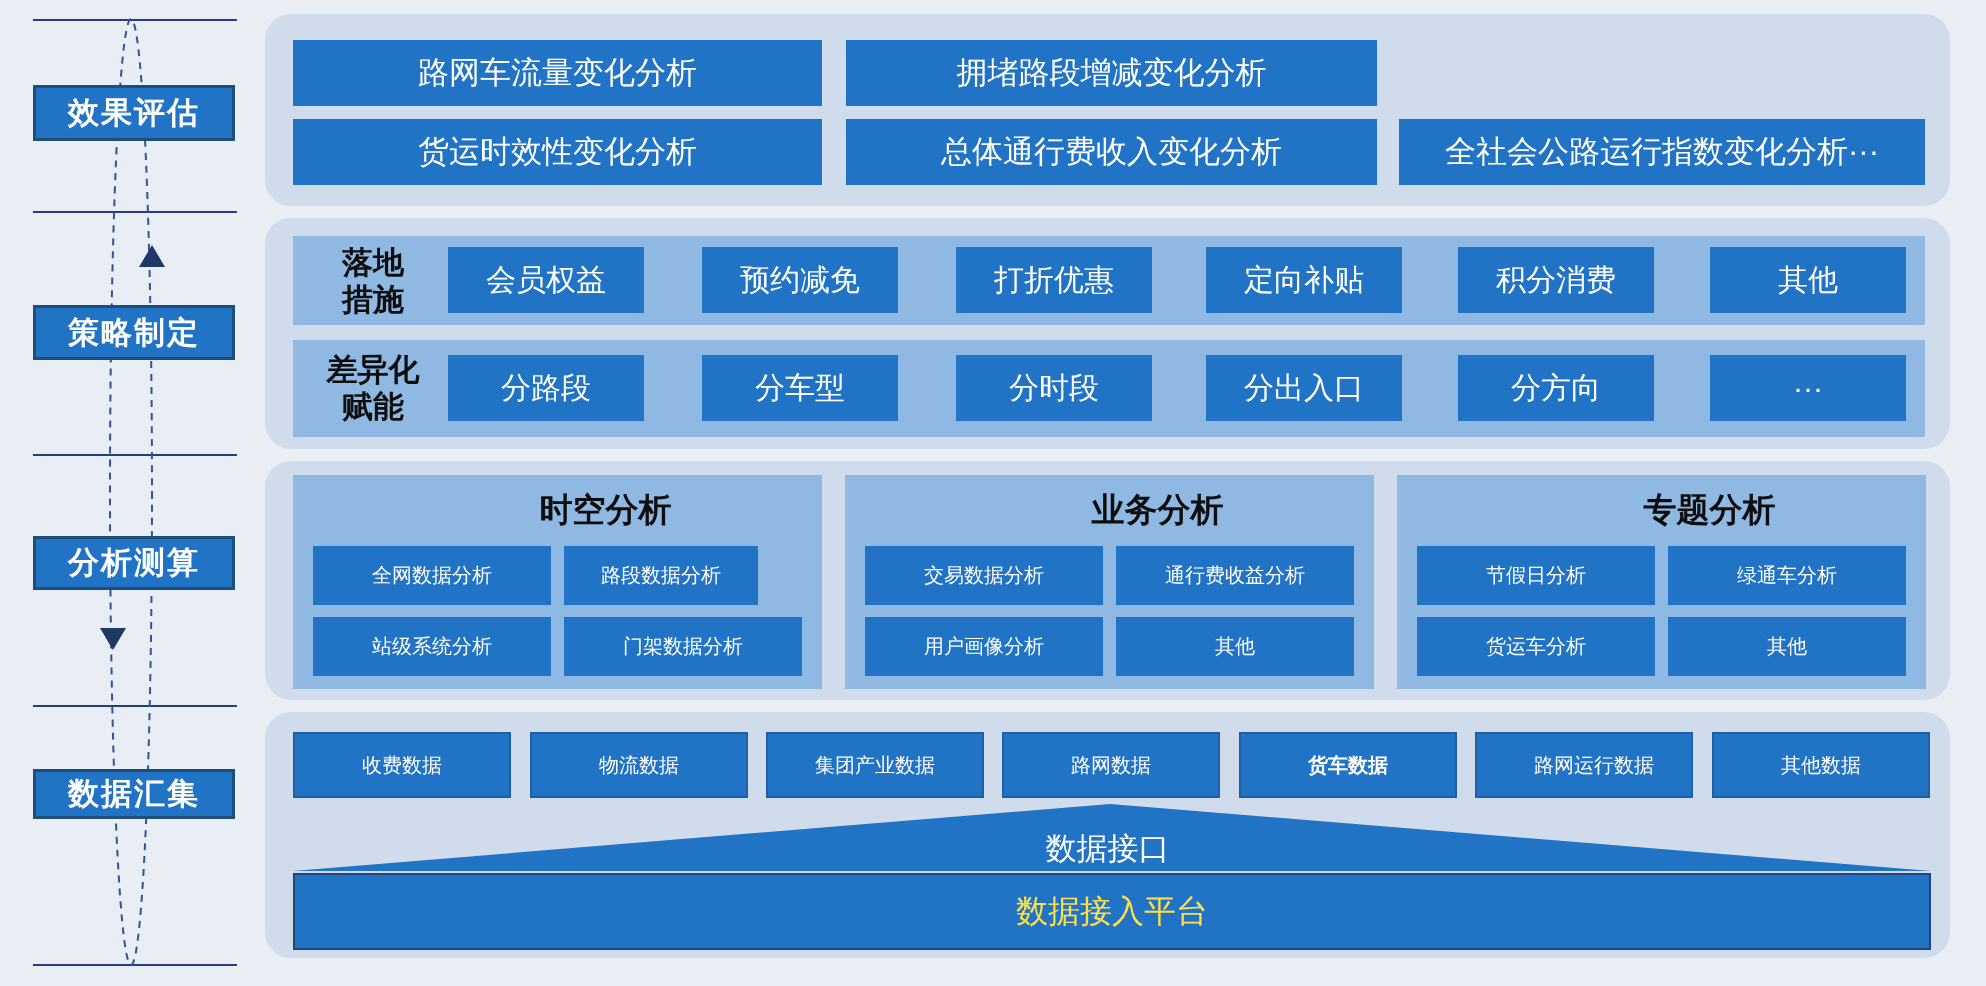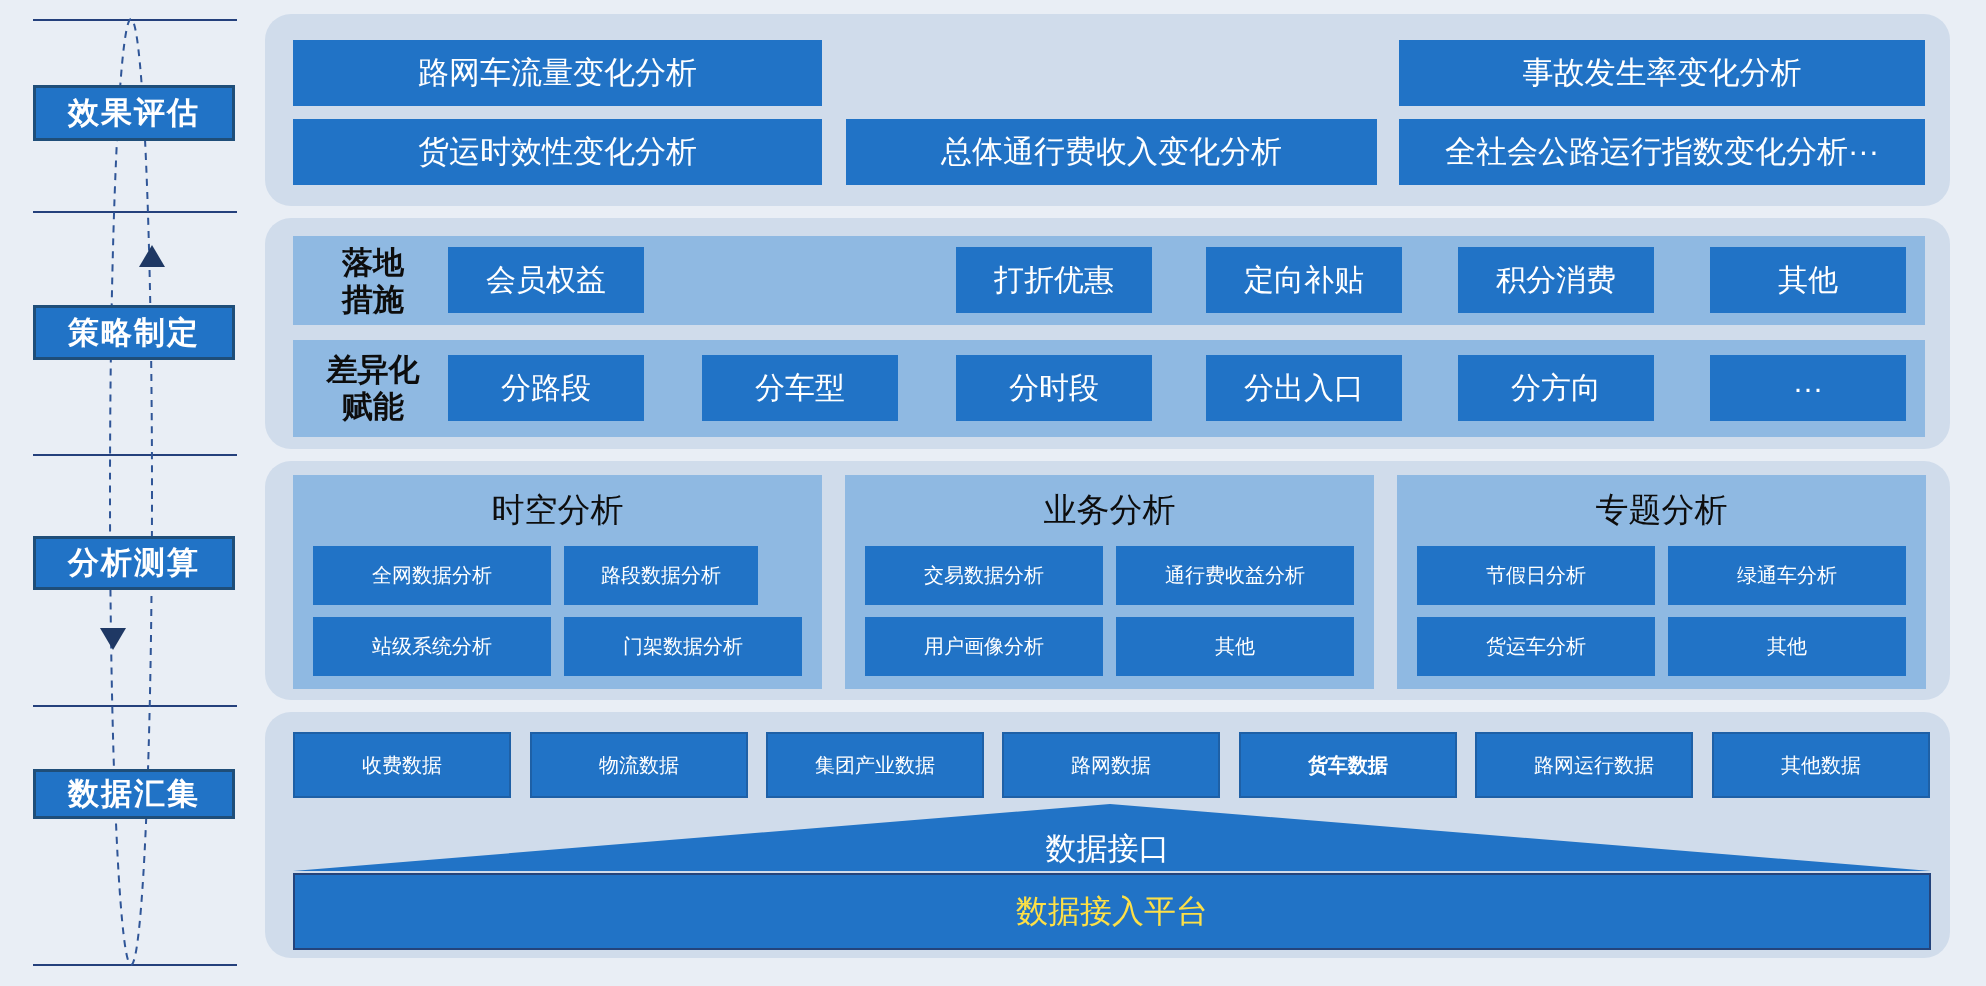--- a/index.html
+++ b/index.html
@@ -11,21 +11,21 @@
       justify-content:center;font-size:30px;white-space:nowrap;}
   .bx-lg{font-size:31px;}
   .bx-sm{font-size:20px;}
   .src{border:2px solid #1E60A6;box-sizing:border-box;}
   .bold{font-weight:700;}
   .stage{position:absolute;left:33px;width:202px;background:#2173C6;border:3px solid #1F4E79;
          box-sizing:border-box;color:#fff;display:flex;align-items:center;justify-content:center;
          font-size:31px;font-weight:600;letter-spacing:2px;}
   .rowlabel{position:absolute;color:#0d0d0d;font-size:31px;font-weight:600;line-height:37px;
             width:150px;text-align:center;display:flex;flex-direction:column;justify-content:center;}
-  .colheader{position:absolute;color:#0d0d0d;font-size:33px;font-weight:400;text-align:center;}
+  .colheader{position:absolute;color:#0d0d0d;font-size:33px;font-weight:700;text-align:center;padding-left:48px;}
   .platform-bar{position:absolute;background:#2173C6;border:2px solid #24447C;box-sizing:border-box;
                 color:#fde047;display:flex;align-items:center;justify-content:center;font-size:32px;}
   .funnel-label{position:absolute;left:265px;top:828px;width:1685px;text-align:center;
                 color:#fff;font-size:31px;}
   svg.overlay{position:absolute;left:0;top:0;pointer-events:none;}
 </style>
 </head>
 <body>
 
 <div id="canvas">
@@ -52,30 +52,31 @@
     <polygon points="113,650 100,628 126,628" fill="#1F3864"></polygon>
     <polygon points="293,871 1110,804 1931,871" fill="#2173C6"></polygon>
   </svg>
 
   <div class="stage" style="top:85px;height:56px;">效果评估</div>
   <div class="stage" style="top:305px;height:55px;">策略制定</div>
   <div class="stage" style="top:536px;height:54px;">分析测算</div>
   <div class="stage" style="top:769px;height:50px;">数据汇集</div>
 
   <div class="bx bx-lg" style="left:293px;top:40px;width:529px;height:66px;">路网车流量变化分析</div>
-  <div class="bx bx-lg" style="left:1399px;top:40px;width:526px;height:66px;">事故发生率变化分析</div>
+  <div class="bx bx-lg" style="left:846px;top:40px;width:531px;height:66px;">拥堵路段增减变化分析</div>
   <div class="bx bx-lg" style="left:293px;top:119px;width:529px;height:66px;">货运时效性变化分析</div>
   <div class="bx bx-lg" style="left:1399px;top:119px;width:526px;height:66px;">全社会公路运行指数变化分析···</div>
   <div class="bx bx-lg" style="left:846px;top:119px;width:531px;height:66px;">总体通行费收入变化分析</div>
 
   <div class="rowlabel" style="left:298px;top:243px;height:76px;">
     <span>落地</span>
     <span>措施</span>
   </div>
   <div class="bx" style="left:448px;top:247px;width:196px;height:66px;">会员权益</div>
+  <div class="bx" style="left:702px;top:247px;width:196px;height:66px;">预约减免</div>
   <div class="bx" style="left:956px;top:247px;width:196px;height:66px;">打折优惠</div>
   <div class="bx" style="left:1206px;top:247px;width:196px;height:66px;">定向补贴</div>
   <div class="bx" style="left:1458px;top:247px;width:196px;height:66px;">积分消费</div>
   <div class="bx" style="left:1710px;top:247px;width:196px;height:66px;">其他</div>
 
   <div class="rowlabel" style="left:298px;top:350px;height:76px;">
     <span>差异化</span>
     <span>赋能</span>
   </div>
   <div class="bx" style="left:448px;top:355px;width:196px;height:66px;">分路段</div>

